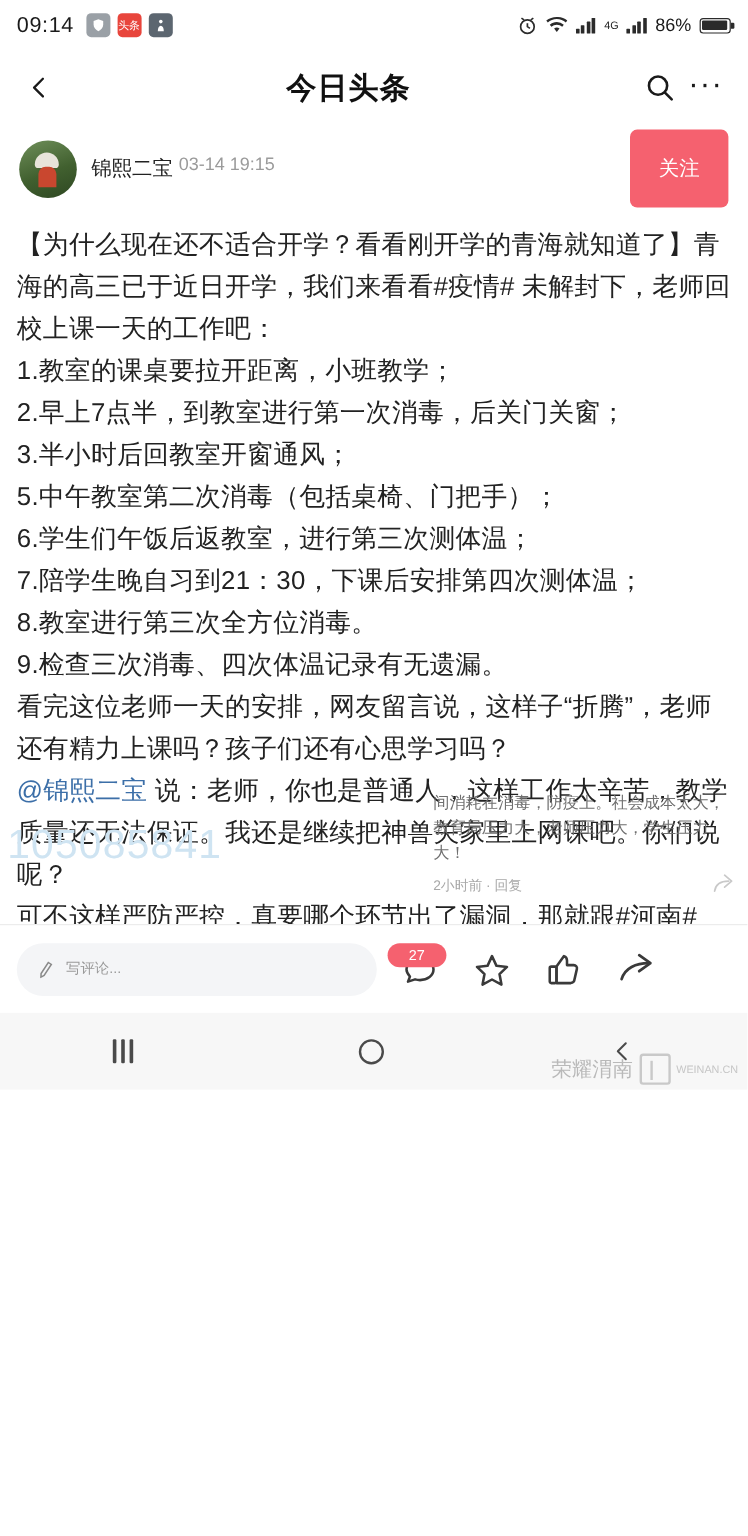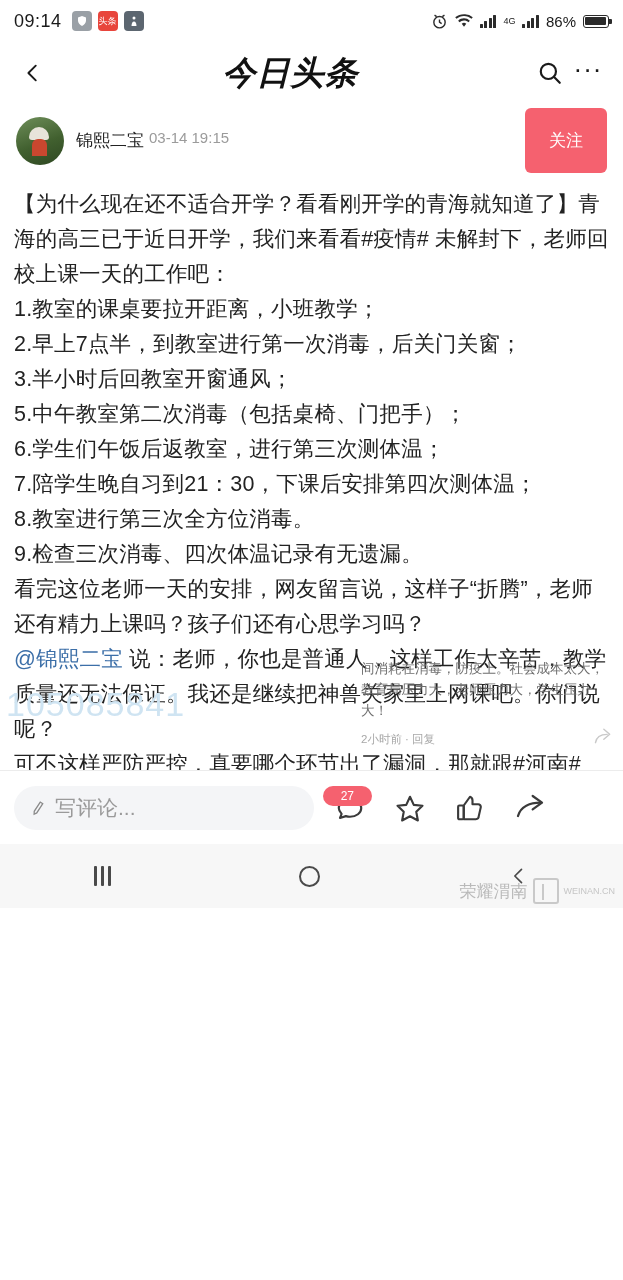--- a/index.html
+++ b/index.html
@@ -68,25 +68,24 @@
     flex: 0 0 auto;
   }
   .appbar .back {
     width: 34px; height: 34px;
     display: flex; align-items: center; justify-content: center;
     font-size: 27px; color: #1a1a1a; font-weight: 300;
   }
   .appbar .title {
     flex: 1 1 auto;
     text-align: center;
-    font-size: 33px;
+    font-size: 25px;
     font-weight: 700;
     color: #111;
     letter-spacing: 1px;
-    font-style: italic;
   }
   .appbar .act {
     width: 38px; height: 38px;
     display: flex; align-items: center; justify-content: center;
     color: #1a1a1a;
   }
   .dots { font-size: 26px; letter-spacing: 1px; line-height: 10px; padding-bottom:8px;}
 
   
   .author {
@@ -180,21 +179,21 @@
   .comment-box {
     flex: 1 1 auto;
     height: 44px;
     border-radius: 22px;
     background: #f4f5f7;
     display: flex;
     align-items: center;
     padding: 0 16px;
     gap: 8px;
     color: #9a9a9a;
-    font-size: 21px;
+    font-size: 12px;
     max-width: 300px;
   }
   .pencil { font-size: 17px; color: #8a8a8a; transform: rotate(-12deg); }
   .act-icon {
     width: 48px; height: 48px;
     display: flex; align-items: center; justify-content: center;
     position: relative;
     color: #3a3a3a;
   }
   .badge-count {

